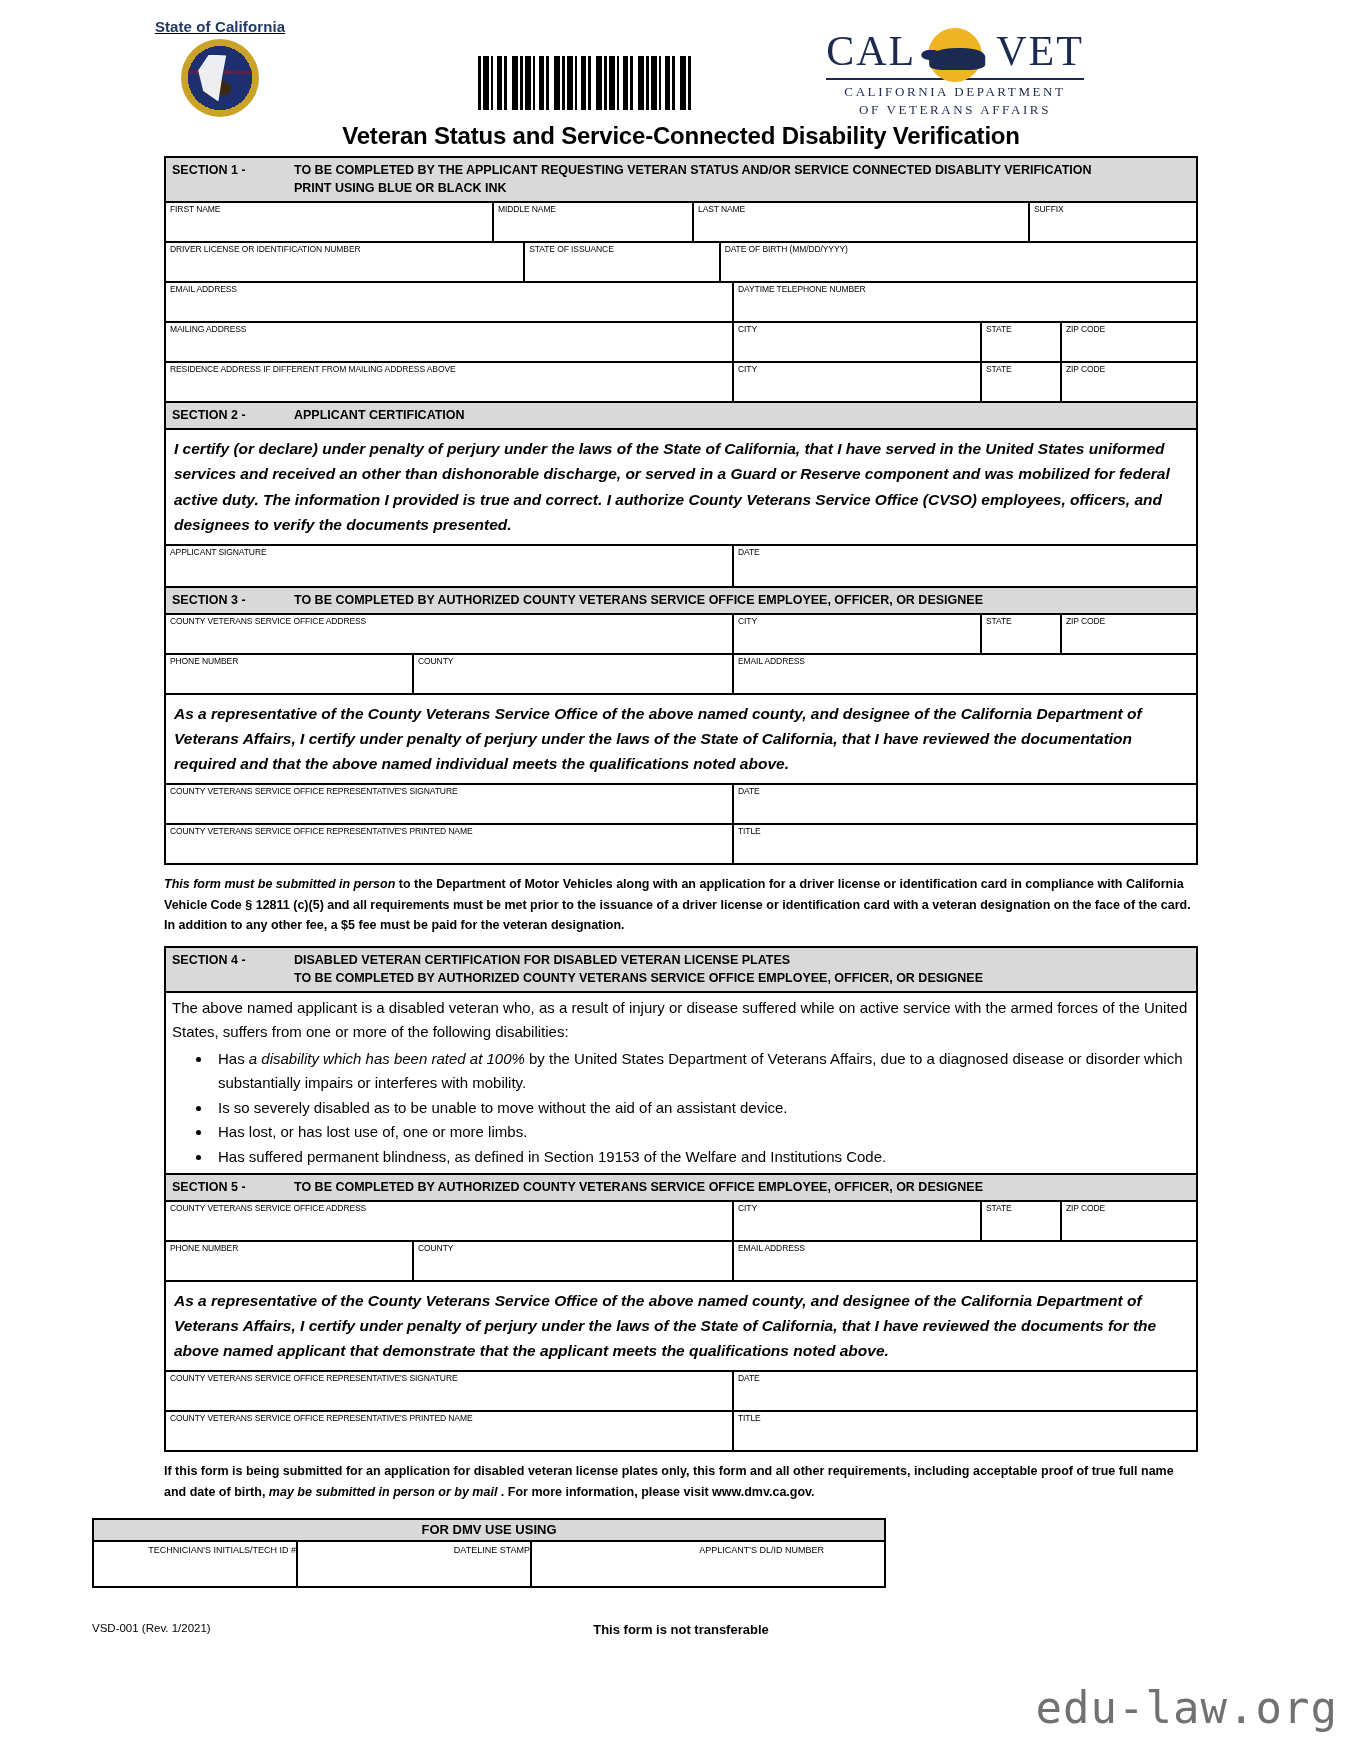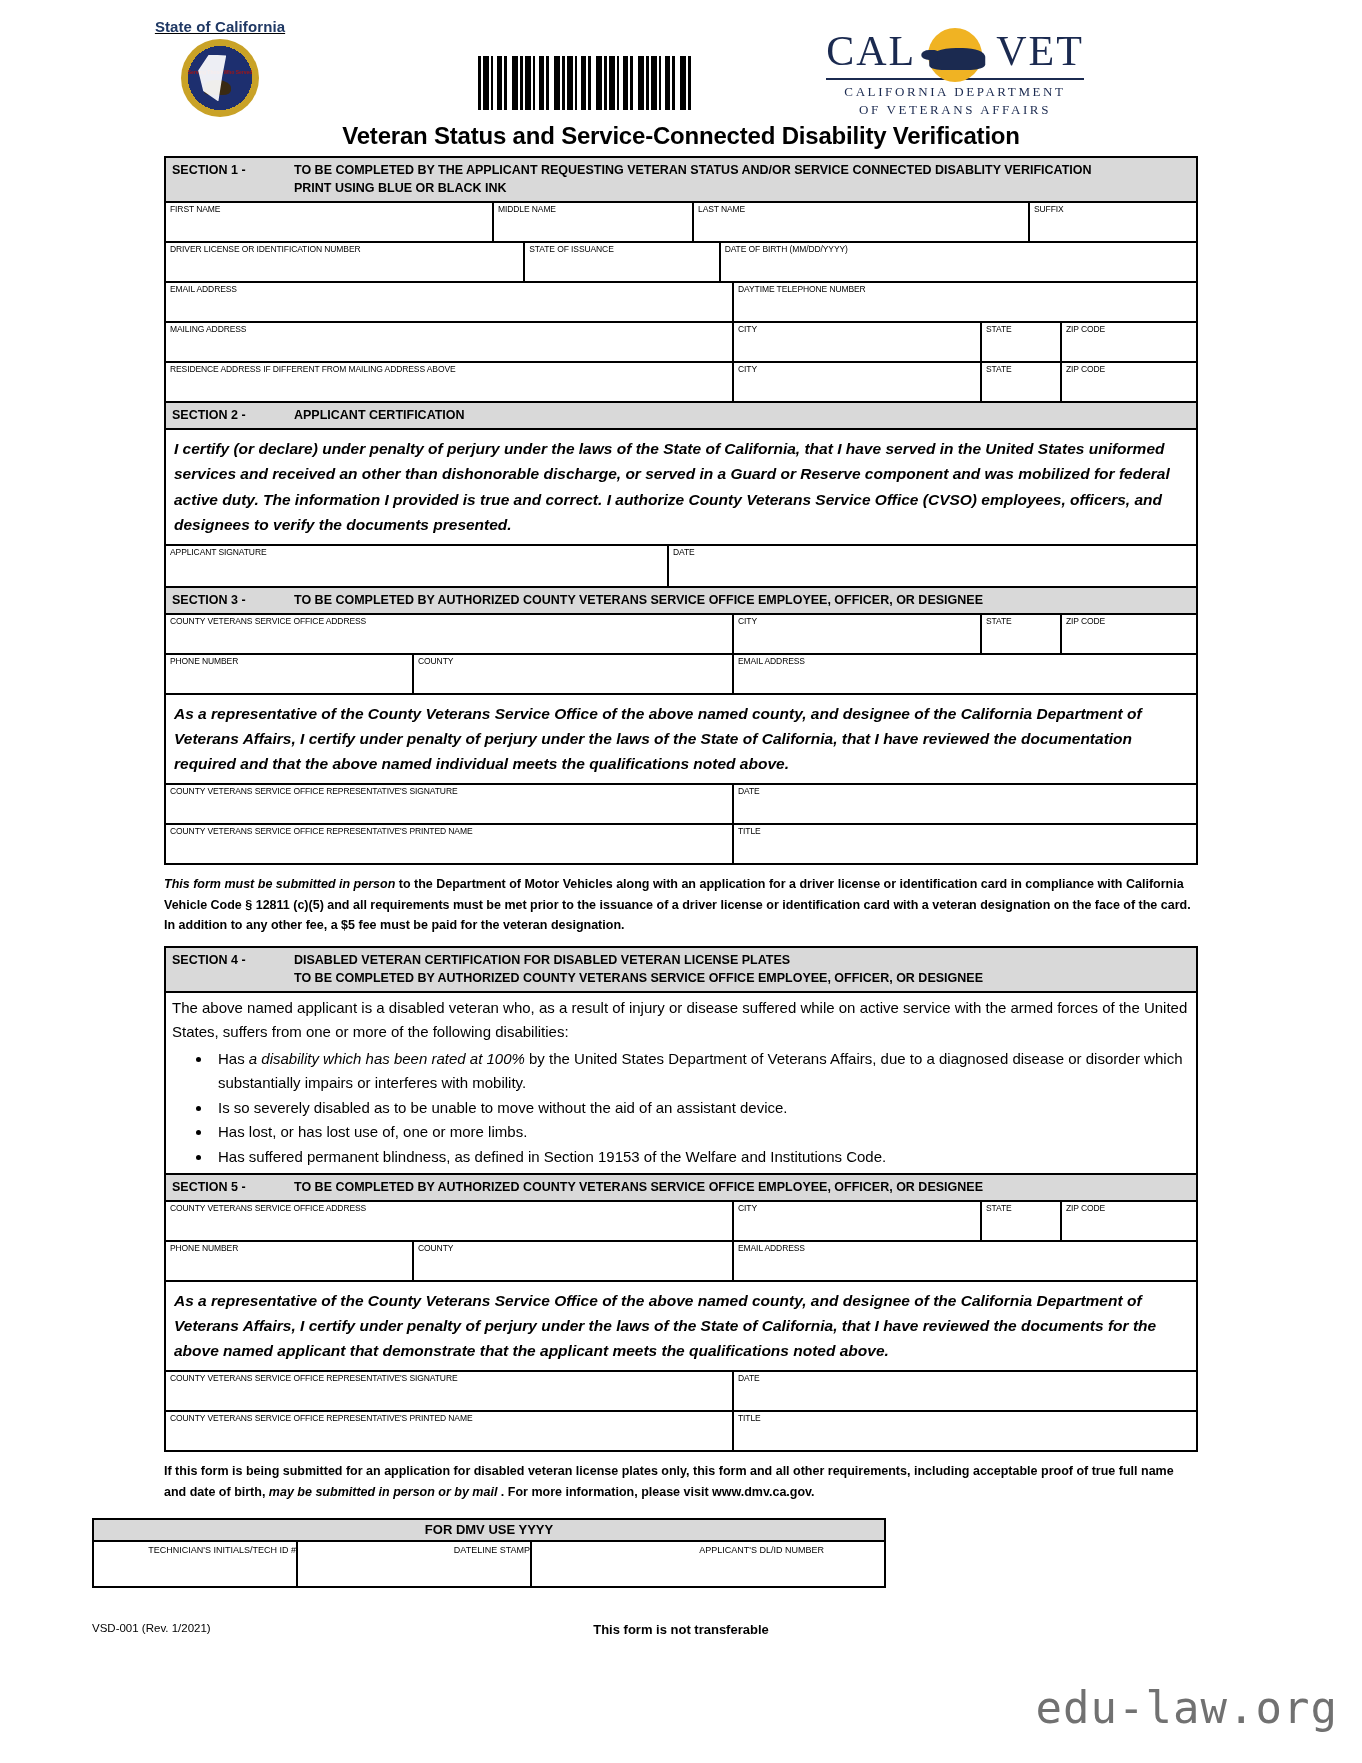--- a/index.html
+++ b/index.html
@@ -436,21 +436,21 @@
       <div class="sec-head">
         <div class="line">
           <span class="sec-no">SECTION 2 -</span>
           <span class="sec-txt">APPLICANT CERTIFICATION</span>
         </div>
       </div>
 
       <div class="cert">I certify (or declare) under penalty of perjury under the laws of the State of California, that I have served in the United States uniformed services and received an other than dishonorable discharge, or served in a Guard or Reserve component and was mobilized for federal active duty. The information I provided is true and correct. I authorize County Veterans Service Office (CVSO) employees, officers, and designees to verify the documents presented.</div>
 
       <div class="row">
-        <div class="cell" style="width:503px;min-height:40px">
+        <div class="cell" style="width:568px;min-height:40px">
           <div class="lbl">APPLICANT SIGNATURE</div>
           <div class="val"></div>
         </div>
         <div class="cell" style="width:462px;min-height:40px">
           <div class="lbl">DATE</div>
           <div class="val"></div>
         </div>
       </div>
 
       <div class="sec-head">
@@ -613,21 +613,21 @@
       </div>
     </div>
     <div style="border-bottom:2px solid #000"></div>
   </div>
 
   <div class="note">
     <span>If this form is being submitted for an application for disabled veteran license plates only, this form and all other requirements, including acceptable proof of true full name and date of birth, </span><span class="it">may be submitted in person or by mail</span><span> . For more information, please visit www.dmv.ca.gov.</span>
   </div>
 
   <div class="dmv-wrap">
-    <div class="dmv-head">FOR DMV USE YYYY</div>
+    <div class="dmv-head">FOR DMV USE USING</div>
     <div class="dmv-row">
       <div class="dmv-cell" style="width:204px">
         <div class="lbl">TECHNICIAN'S INITIALS/TECH ID #</div>
       </div>
       <div class="dmv-cell" style="width:234px">
         <div class="lbl">DATELINE STAMP</div>
       </div>
       <div class="dmv-cell" style="width:292px">
         <div class="lbl">APPLICANT'S DL/ID NUMBER</div>
       </div>

